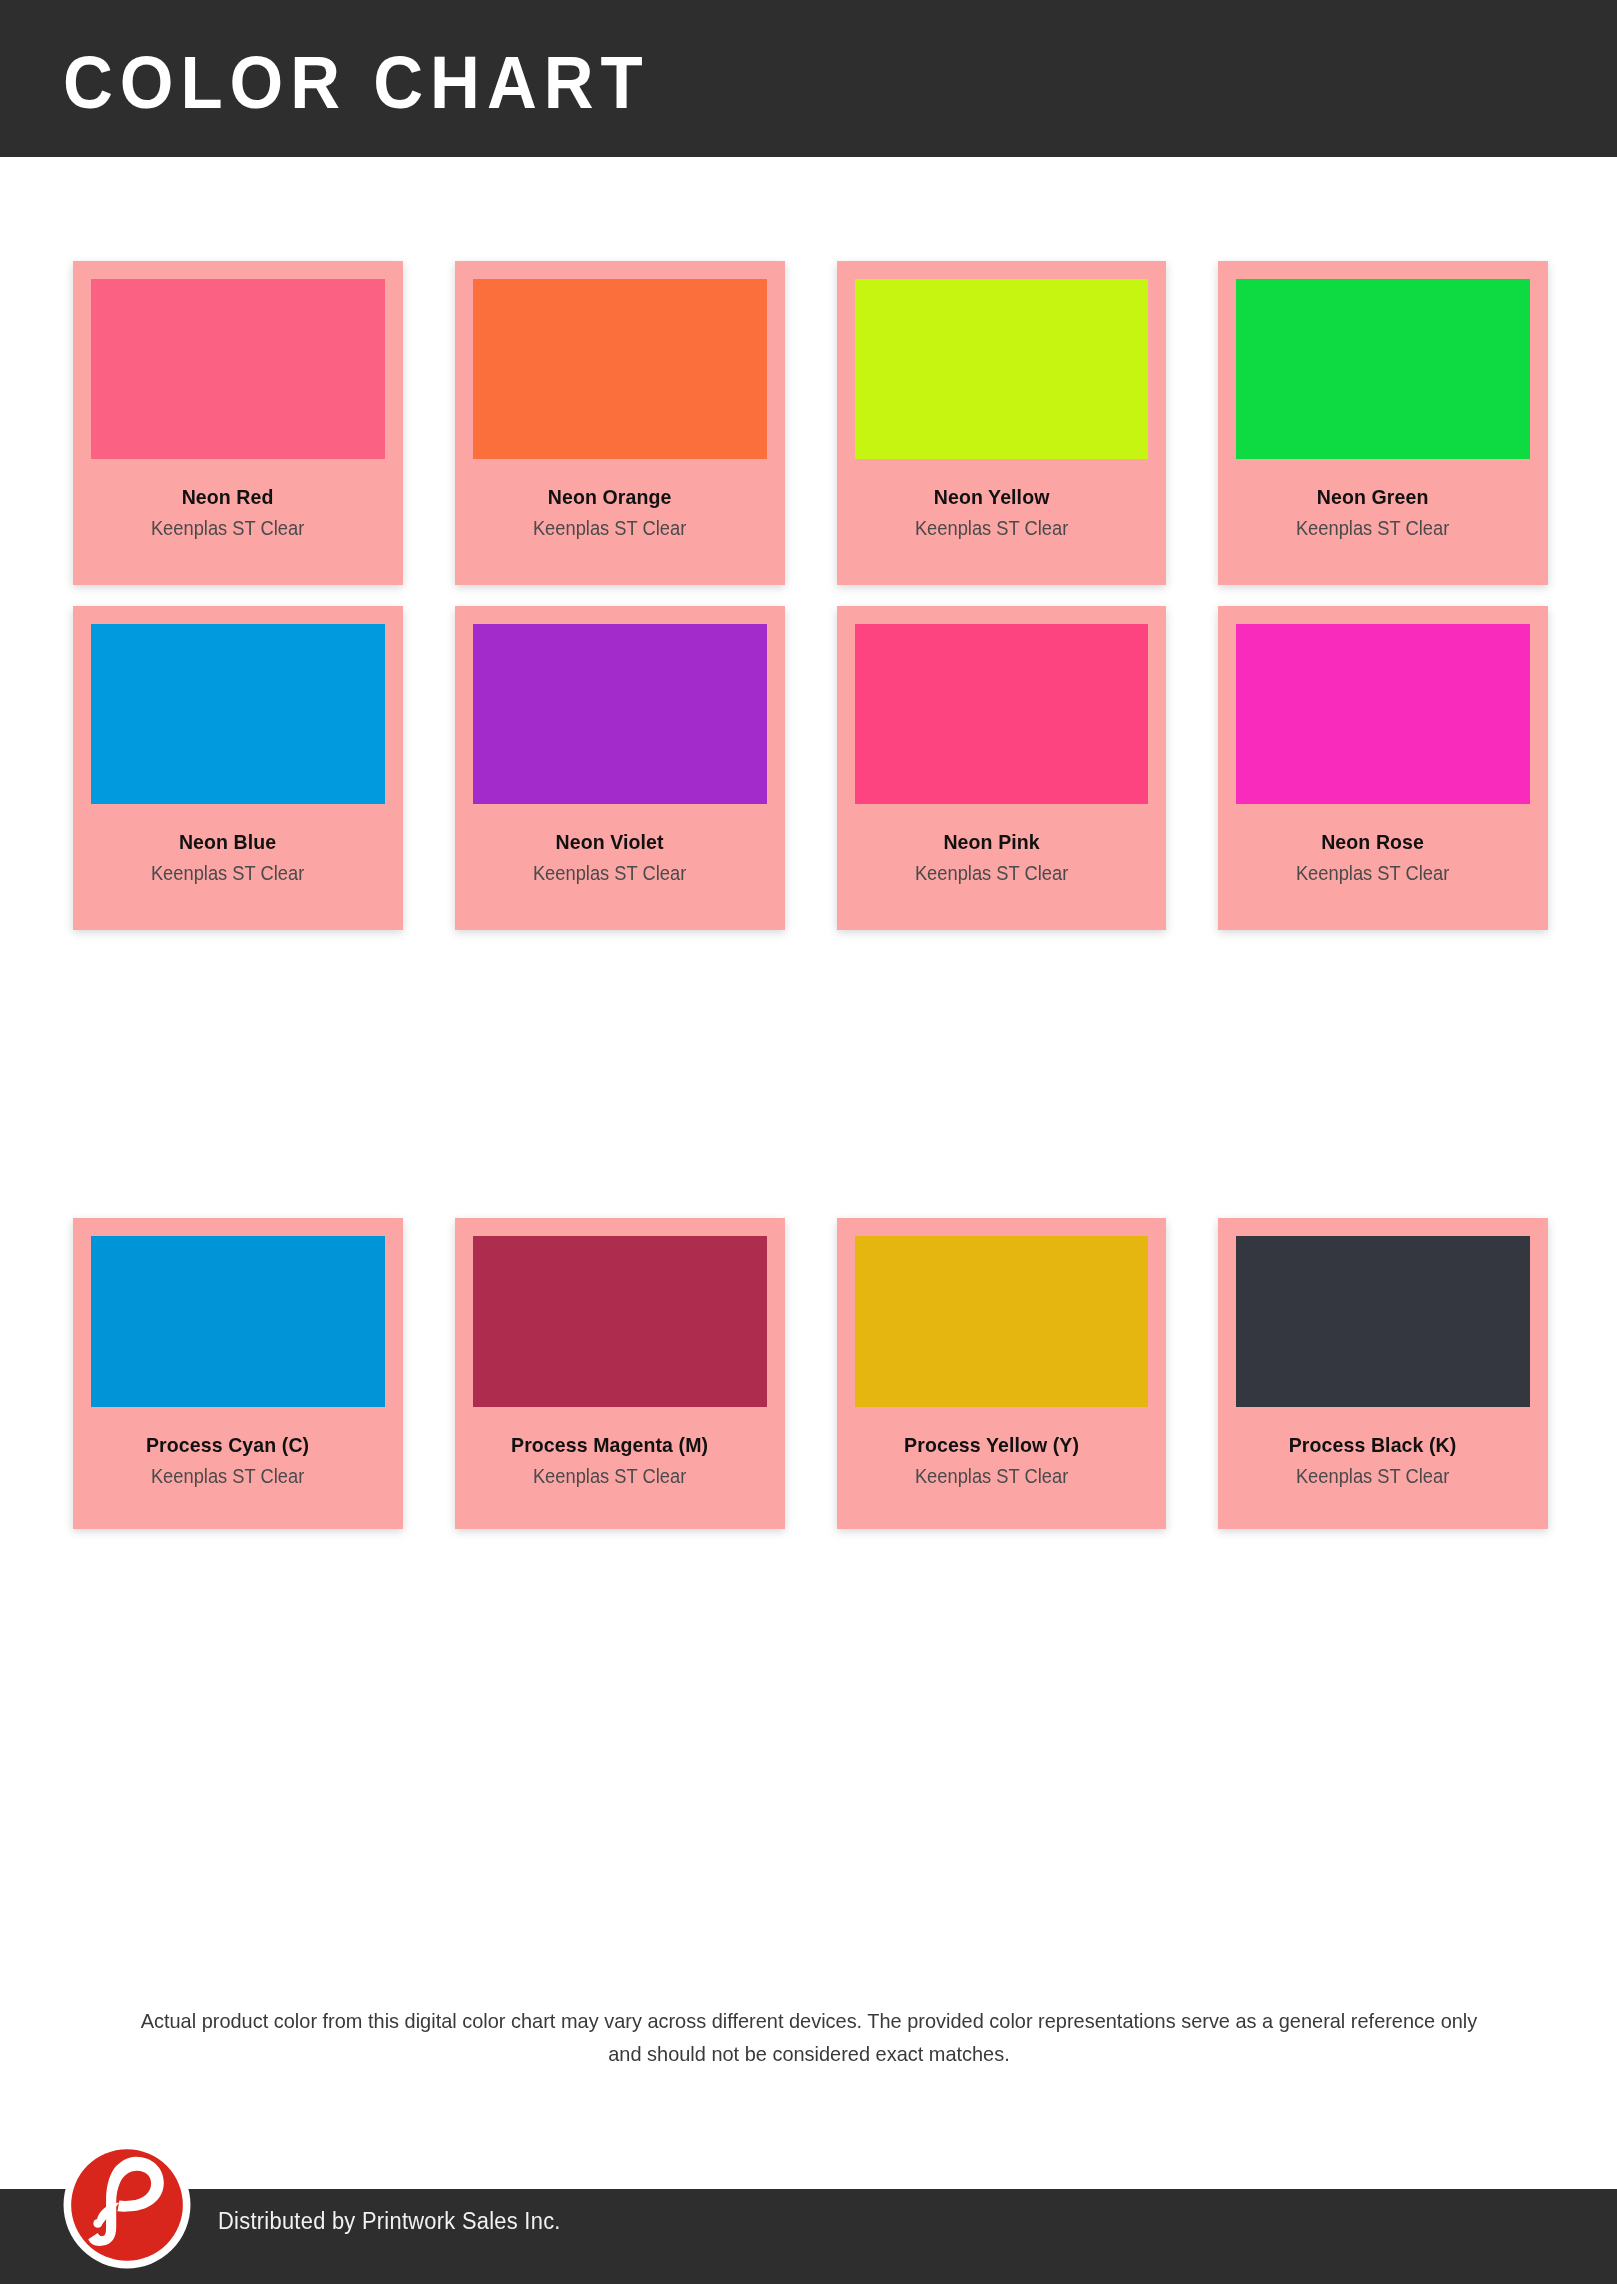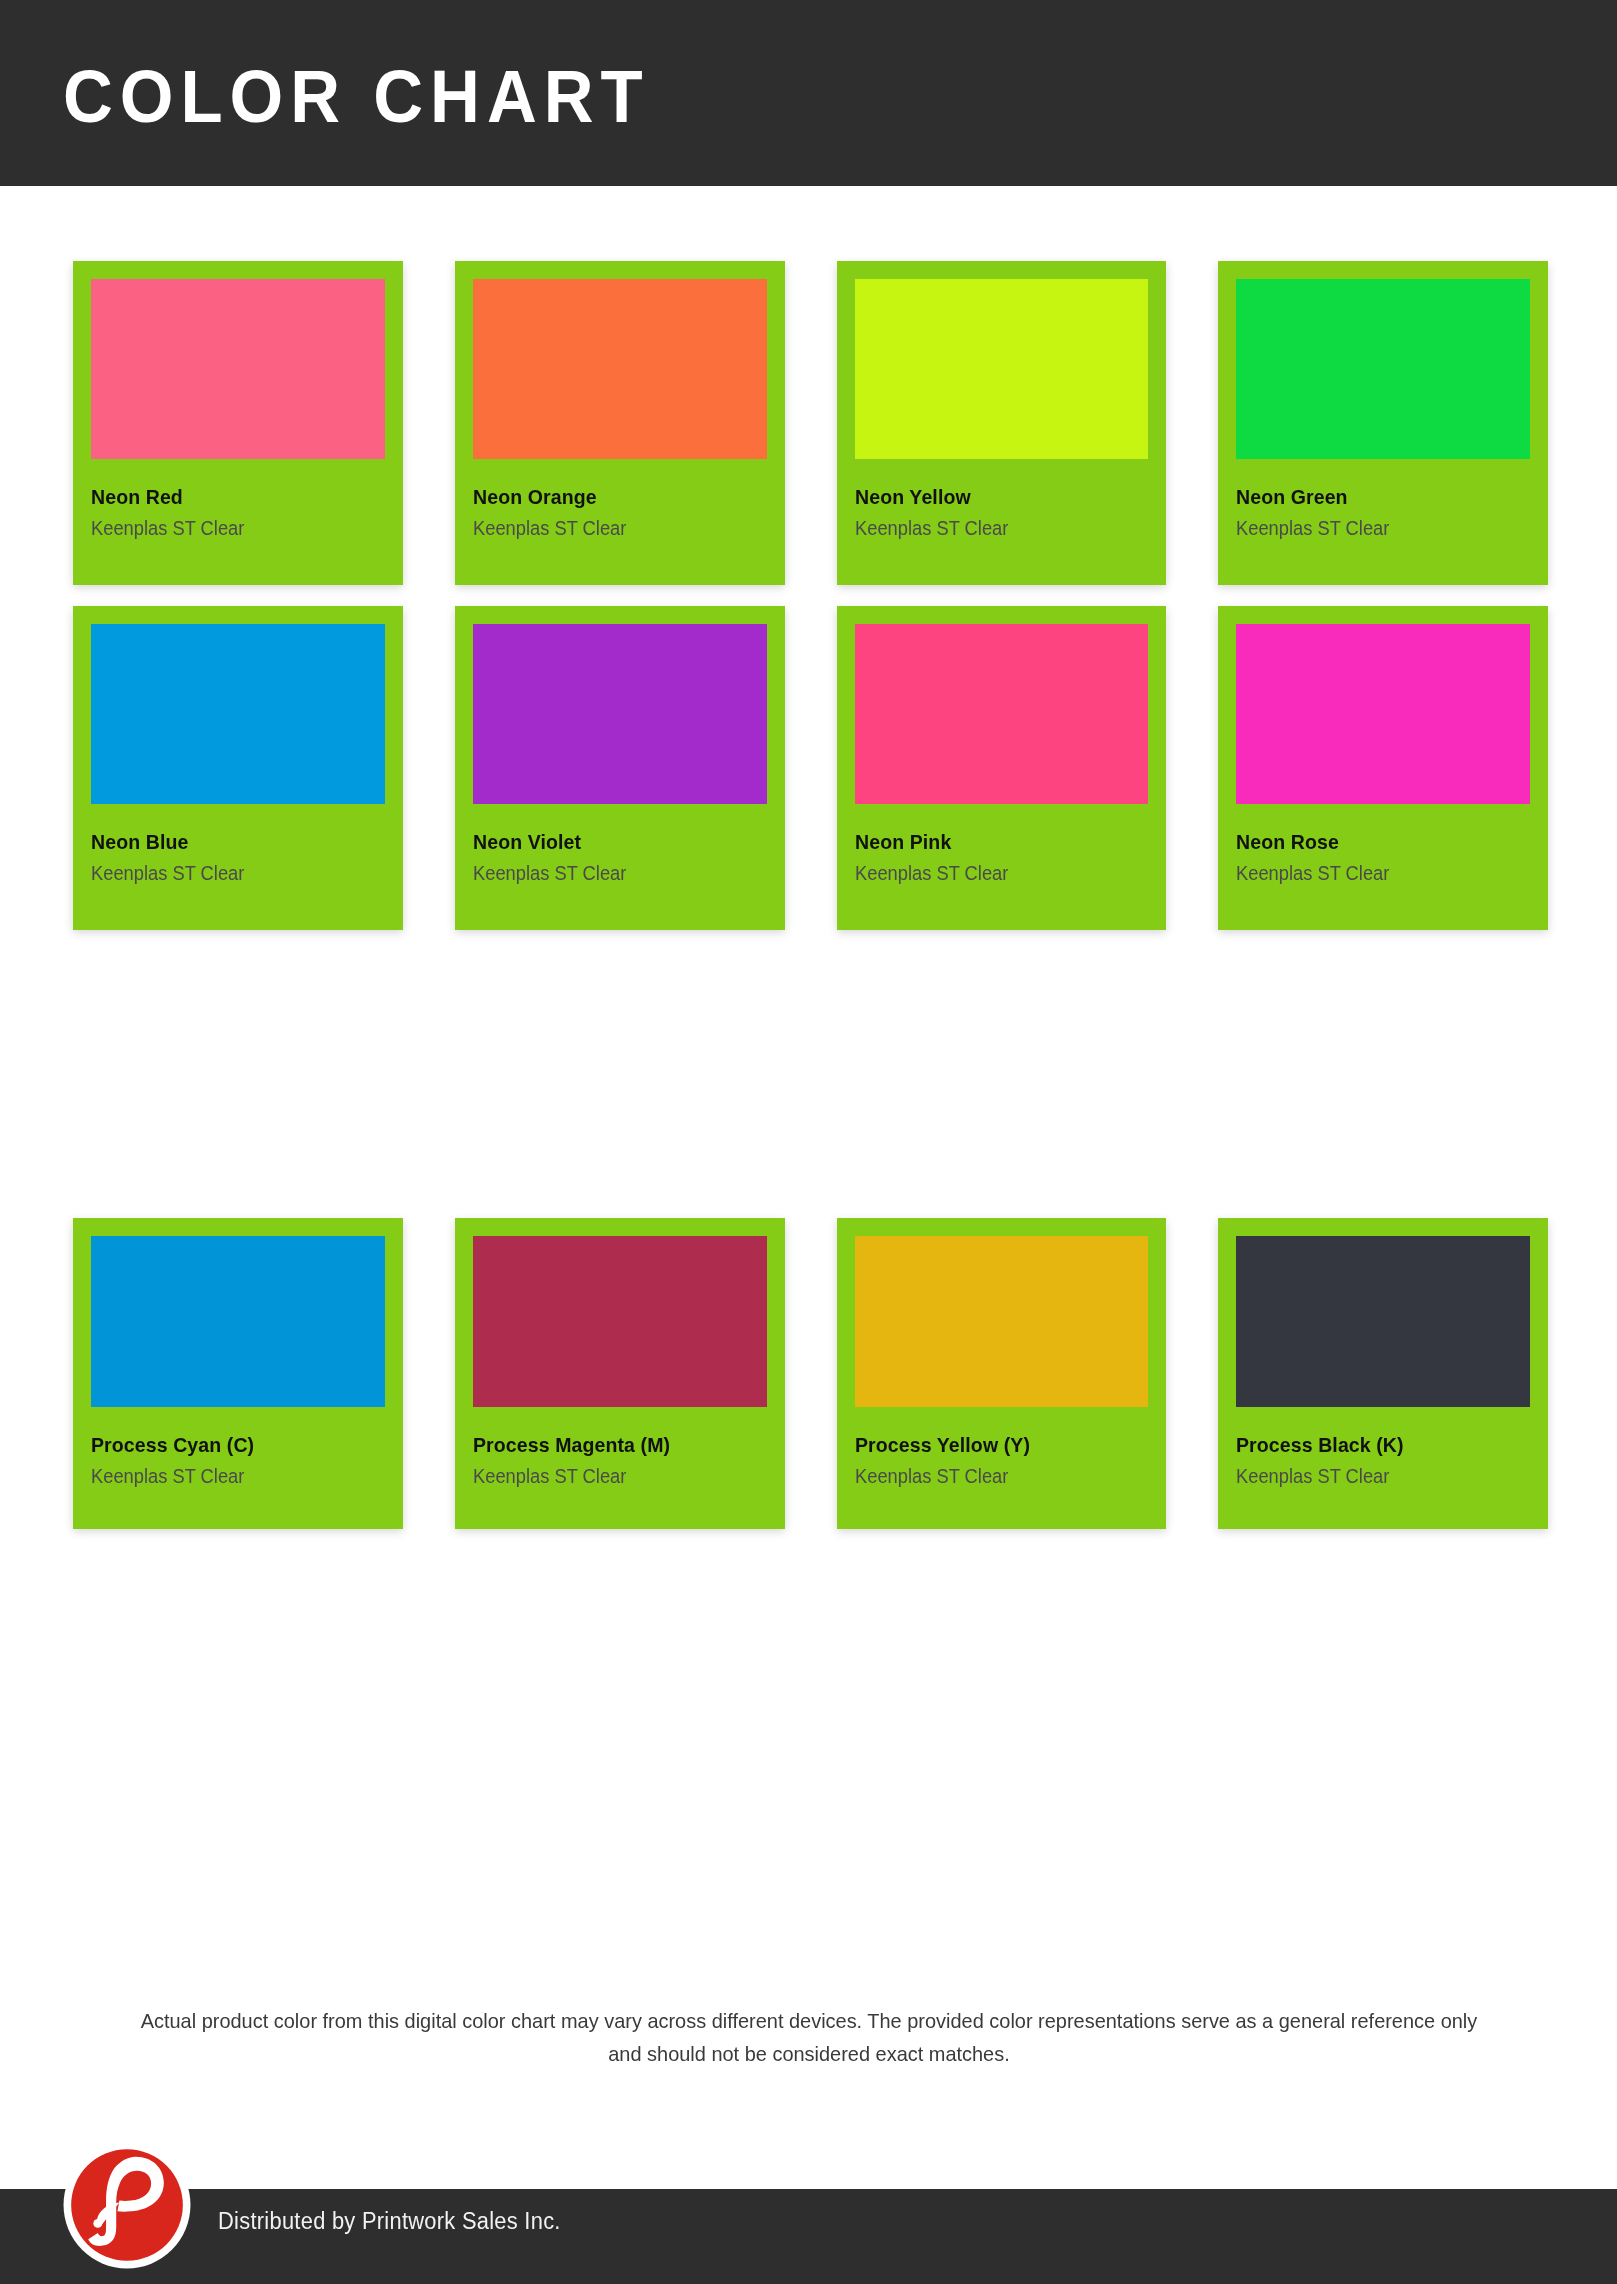--- a/index.html
+++ b/index.html
@@ -6,21 +6,21 @@
   html, body {
     width:1618px; height:2284px;
     background:#ffffff;
     font-family:"Liberation Sans", sans-serif;
     -webkit-font-smoothing:antialiased;
   }
   body { position:relative; overflow:hidden; }
 
   
   .header{
-    position:absolute; left:0; top:0; width:1618px; height:186px;
+    position:absolute; left:0; top:0; width:1618px; height:157px;
     background:#2f2e2e;
     display:flex; align-items:center; justify-content:space-between;
     padding:7px 60px 0 63px;
   }
   .header-title{
     color:#ffffff;
     font-size:75px;
     font-weight:700;
     letter-spacing:7.6px;
     line-height:1;
@@ -57,25 +57,26 @@
     left:73px;
     width:1475px;
     display:grid;
     grid-template-columns:repeat(4,1fr);
     column-gap:52px;
   }
   .grid-neon{ top:261px; row-gap:21px; }
   .grid-process{ top:1218px; }
 
   .card{
-    background:#84cc16;
+    background:#fca5a5;
     box-shadow:0 2.5px 9px rgba(0,0,0,0.17);
     padding:18px 18px 0 18px;
     height:324px;
     position:relative;
+    text-align:center;
   }
   .card-process{ height:311px; }
 
   .swatch{
     width:100%;
     height:180px;
     display:block;
   }
   .card-process .swatch{ height:171px; }
 

